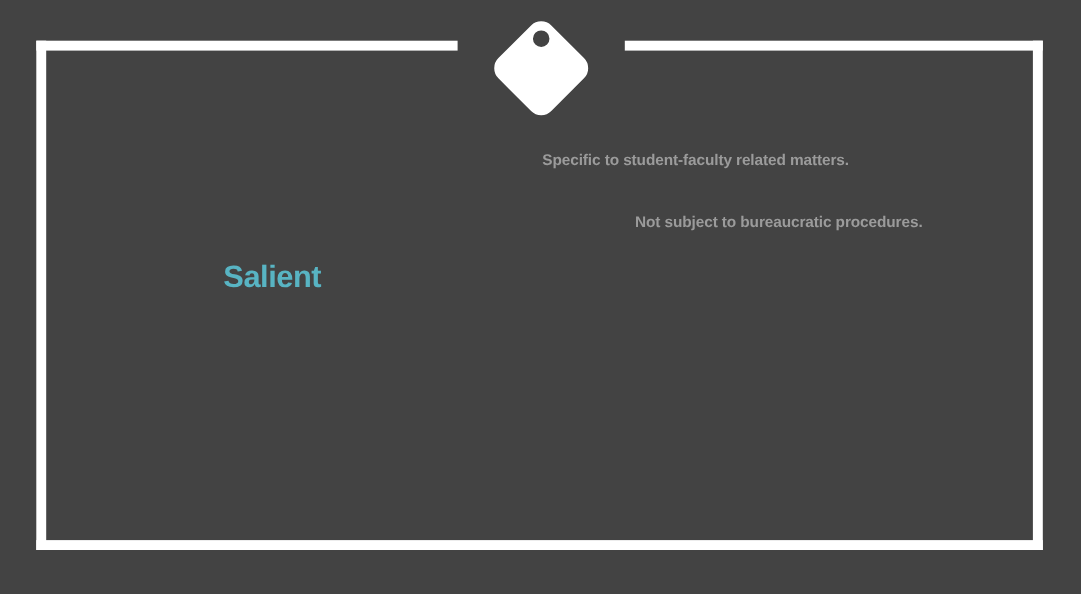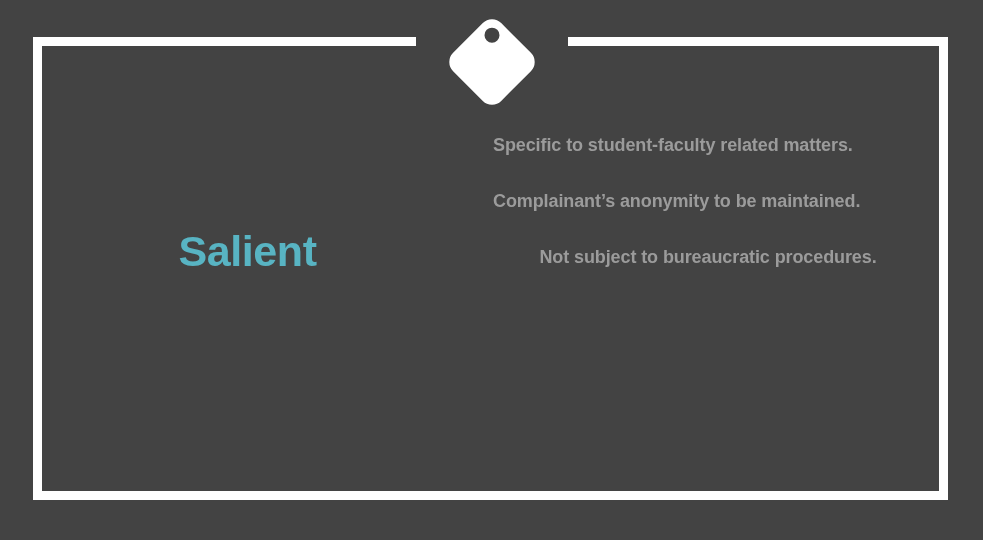--- a/index.html
+++ b/index.html
@@ -41,37 +41,37 @@
   }
 
   
   #title-block {
     position: absolute;
     left: 60px;
     top: 225px;
     width: 375px;
     text-align: center;
     color: #58b4c3;
-    font-size: 43px;
+    font-size: 28px;
     font-weight: bold;
     line-height: 53px;
     letter-spacing: -0.4px;
   }
   #title-block .title-line { display: block; }
 
   
   #features-list {
     position: absolute;
     left: 493px;
     top: 131px;
     width: 430px;
   }
   .feature-item {
     color: #9b9b9b;
-    font-size: 18px;
+    font-size: 14px;
     font-weight: bold;
     line-height: 28px;
     letter-spacing: -0.1px;
     margin: 0 0 28px 0;
   }
   .feature-item:last-child { margin-bottom: 0; text-align: center; }
 </style>
 </head>
 <body>
 
@@ -89,17 +89,16 @@
       <circle cx="71" cy="31" r="7.5" fill="#434343"></circle>
     </g>
   </svg>
 
   <div id="title-block">
     <span class="title-line">Salient</span>
   </div>
 
   <div id="features-list">
     <p class="feature-item">Specific to student-faculty related matters.</p>
-    <p class="feature-item">Complainant’s anonymity to be maintained.</p>
     <p class="feature-item">Not subject to bureaucratic procedures.</p>
   </div>
 
 </div>
 
 </body></html>

